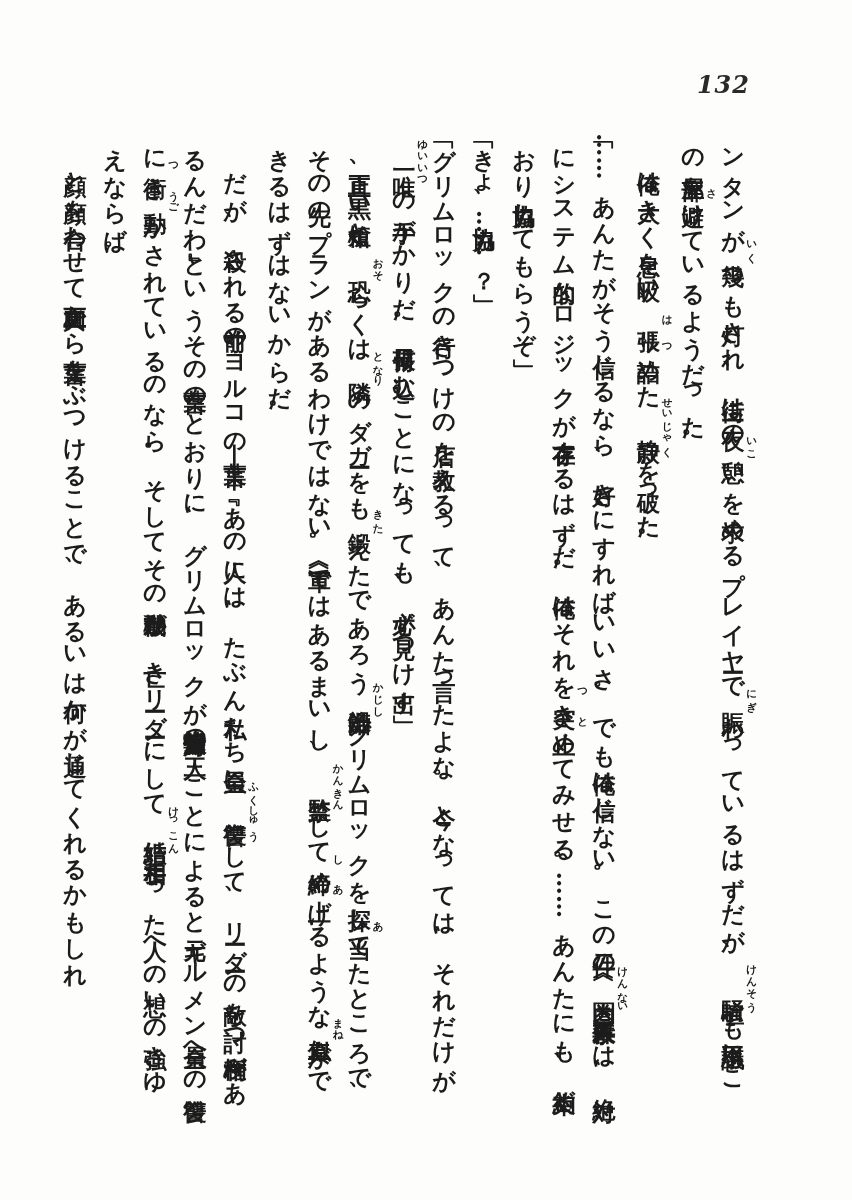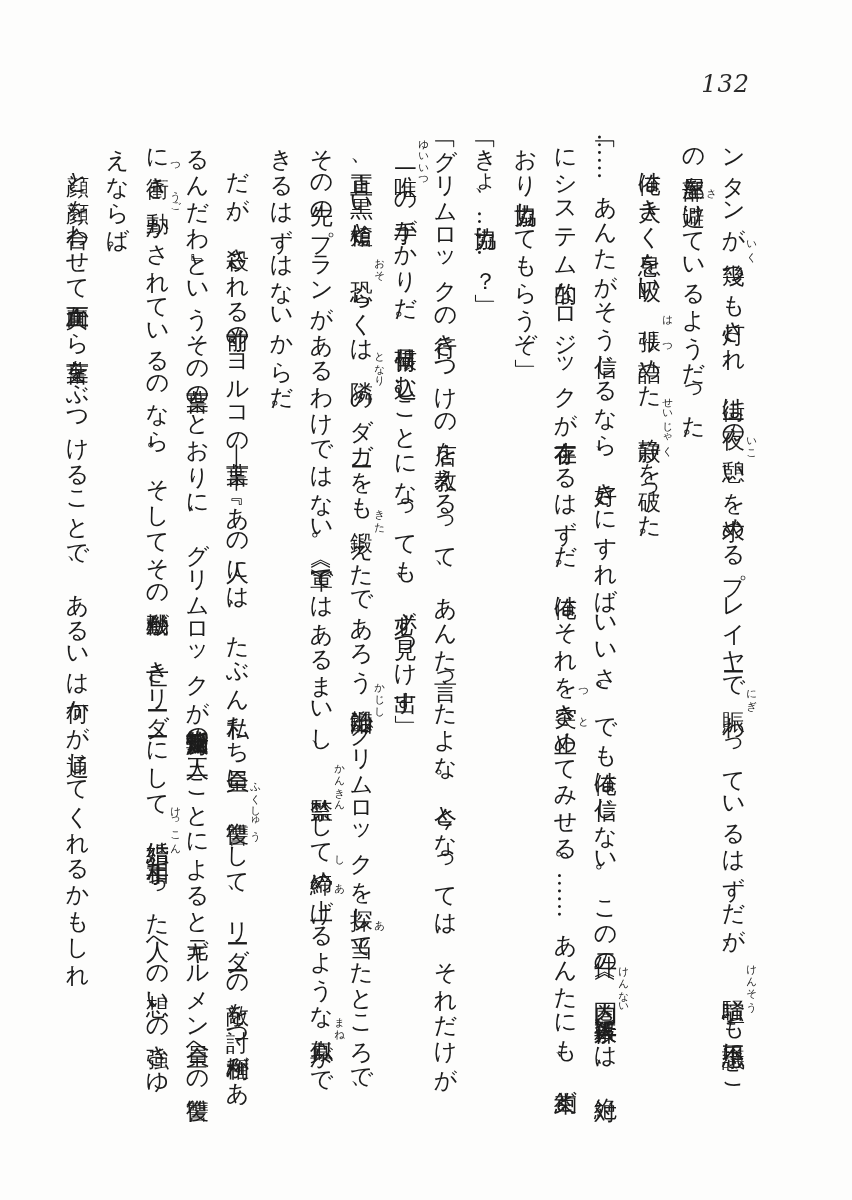--- a/index.html
+++ b/index.html
@@ -10,20 +10,21 @@
     width: 852px;
     height: 1200px;
     position: relative;
     background: #fdfdfc;
     font-family: "DejaVu Serif", "Liberation Serif", serif;
     overflow: hidden;
   }
   .book-page {
     position: absolute;
     inset: 0;
+    font-weight: bold;
   }
   .page-number {
     position: absolute;
     top: 70px;
     right: 102px;
     font-style: italic;
     font-size: 24px;
     letter-spacing: 1px;
     color: #2a2a2a;
   }

